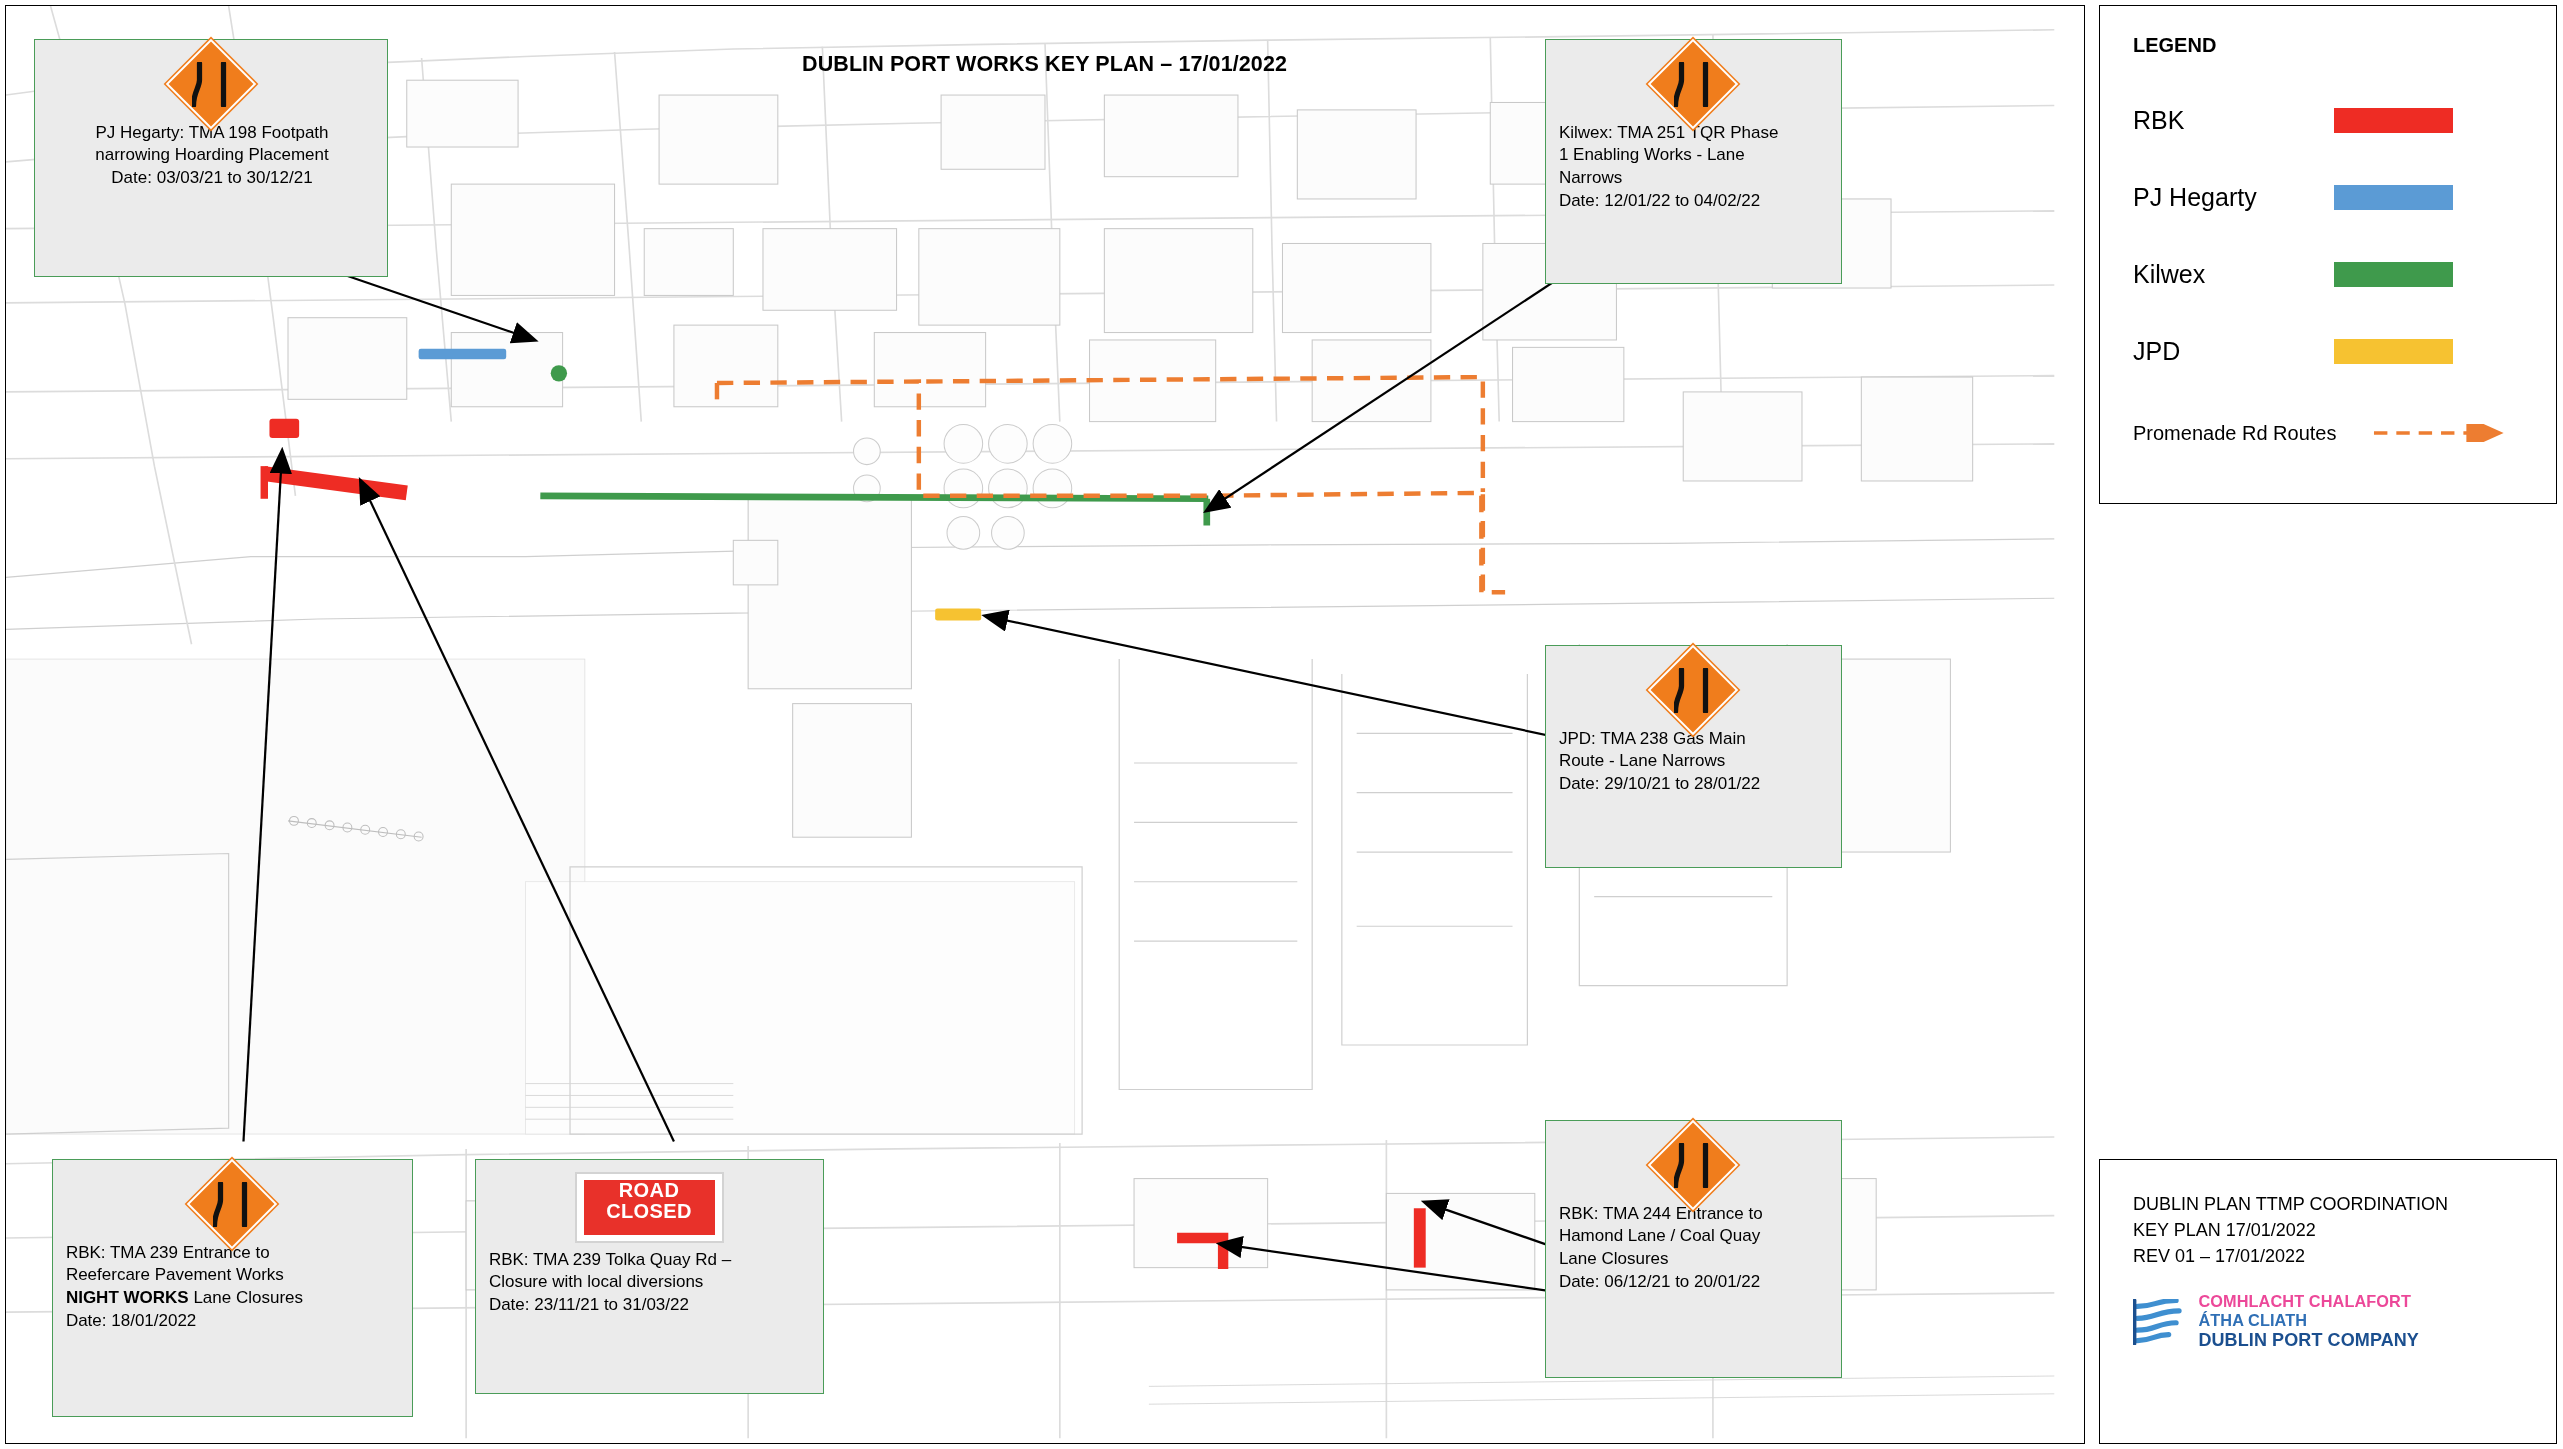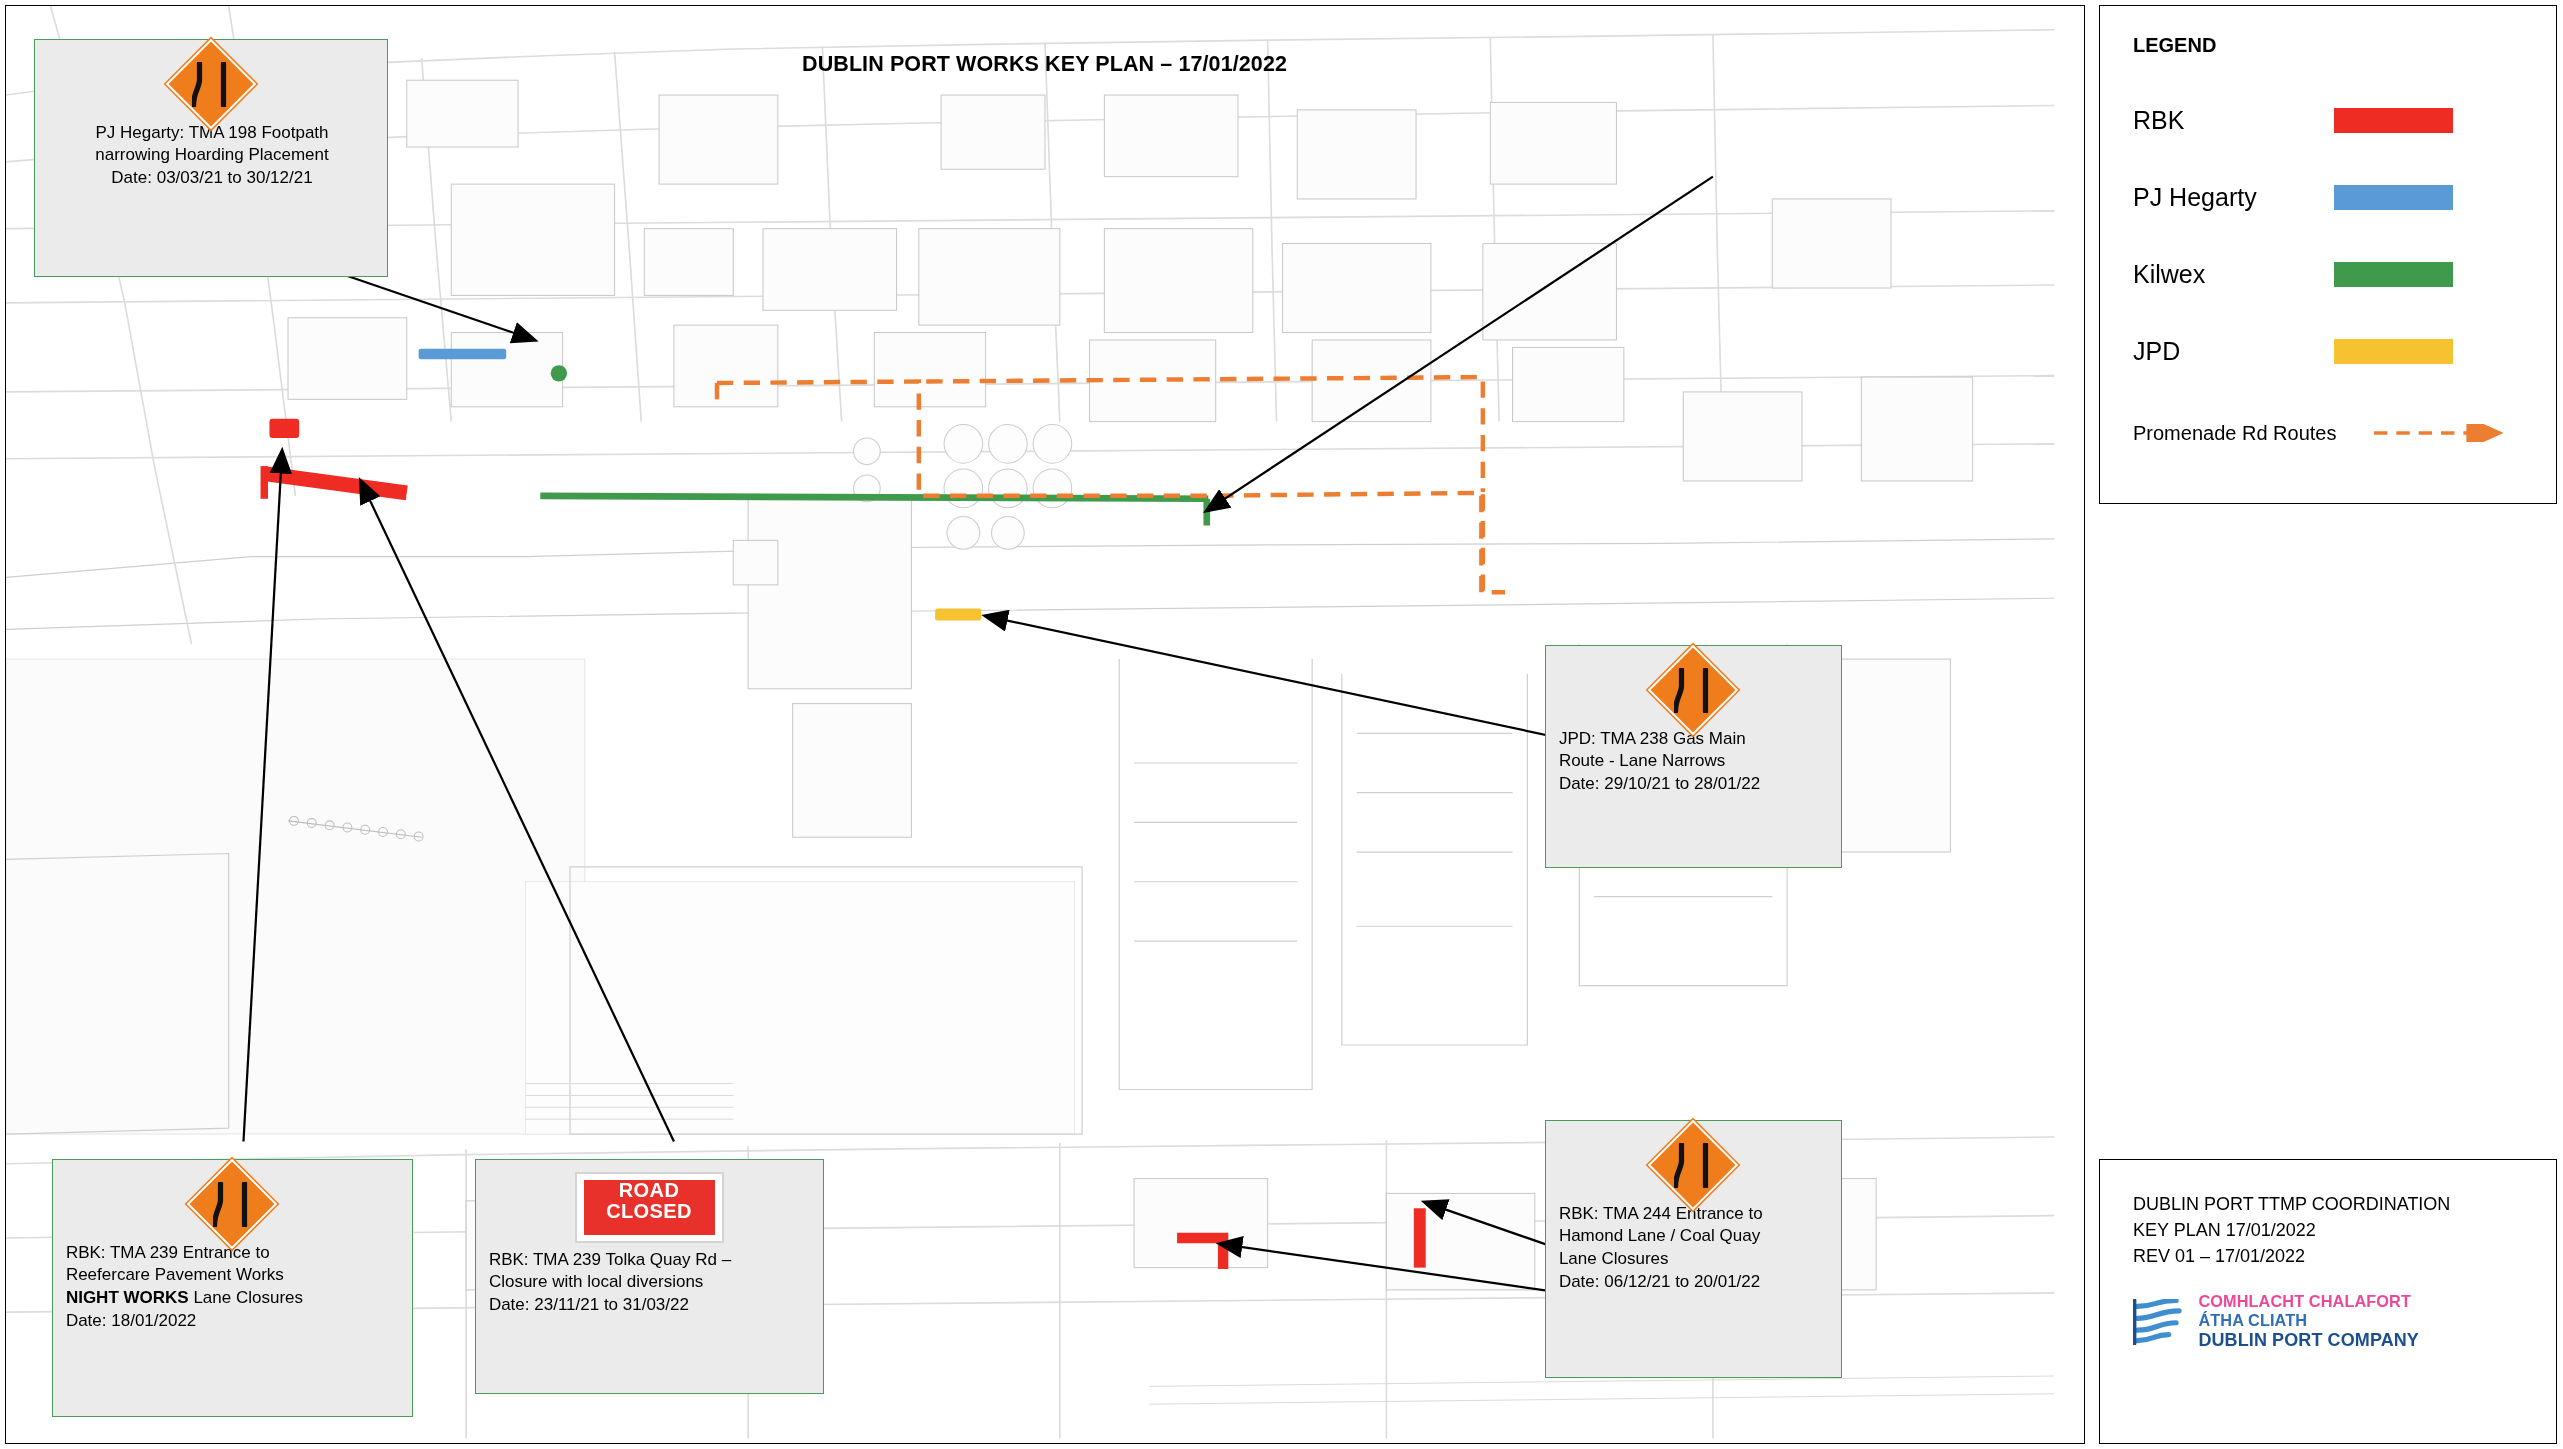--- a/index.html
+++ b/index.html
@@ -371,20 +371,38 @@
         </div>
       </div>
     </div>
     <div class="text">
       <div>PJ Hegarty: TMA 198 Footpath</div>
       <div>narrowing Hoarding Placement</div>
       <div>Date: 03/03/21 to 30/12/21</div>
     </div>
   </div>
 
+  <div class="callout" style="left:1539px; top:33px; width:297px; height:245px;">
+    <div class="sign-wrap">
+      <div class="diamond">
+        <div class="glyph">
+          <svg width="39" height="45" viewBox="0 0 52 60">
+            <path d="M10,2 L10,24 C10,34 2,40 2,58" stroke="#111" stroke-width="7" fill="none" stroke-linecap="round"></path>
+            <path d="M42,2 L42,58" stroke="#111" stroke-width="7" fill="none" stroke-linecap="round"></path>
+          </svg>
+        </div>
+      </div>
+    </div>
+    <div class="text">
+      <div>Kilwex: TMA 251 TQR Phase</div>
+      <div>1 Enabling Works - Lane</div>
+      <div>Narrows</div>
+      <div>Date: 12/01/22 to 04/02/22</div>
+    </div>
+  </div>
 
   <div class="callout" style="left:1539px; top:639px; width:297px; height:223px;">
     <div class="sign-wrap">
       <div class="diamond">
         <div class="glyph">
           <svg width="39" height="45" viewBox="0 0 52 60">
             <path d="M10,2 L10,24 C10,34 2,40 2,58" stroke="#111" stroke-width="7" fill="none" stroke-linecap="round"></path>
             <path d="M42,2 L42,58" stroke="#111" stroke-width="7" fill="none" stroke-linecap="round"></path>
           </svg>
         </div>
@@ -483,21 +501,21 @@
           </marker>
         </defs>
         <line x1="4" y1="12" x2="168" y2="12" stroke="#ed7d31" stroke-width="5" stroke-dasharray="18 12" marker-end="url(#legarrow)"></line>
       </svg>
     </span>
   </div>
 </div>
 
 <div id="titleblock-panel">
   <div id="titleblock-text">
-    <div>DUBLIN PORT TTMP COORDINATION</div>
+    <div>DUBLIN PLAN TTMP COORDINATION</div>
     <div>KEY PLAN  17/01/2022</div>
     <div>REV 01 – 17/01/2022</div>
   </div>
   <div id="logo">
     <span class="mark">
       <svg width="58" height="46" viewBox="0 0 78 62">
         <path d="M6,10 C30,10 30,2 58,2" stroke="#3f8fd0" stroke-width="7" fill="none" stroke-linecap="round"></path>
         <path d="M6,26 C30,26 34,16 62,16" stroke="#3f8fd0" stroke-width="7" fill="none" stroke-linecap="round"></path>
         <path d="M6,42 C30,42 34,32 58,32" stroke="#3f8fd0" stroke-width="7" fill="none" stroke-linecap="round"></path>
         <path d="M6,56 C26,56 28,48 48,48" stroke="#3f8fd0" stroke-width="7" fill="none" stroke-linecap="round"></path>

